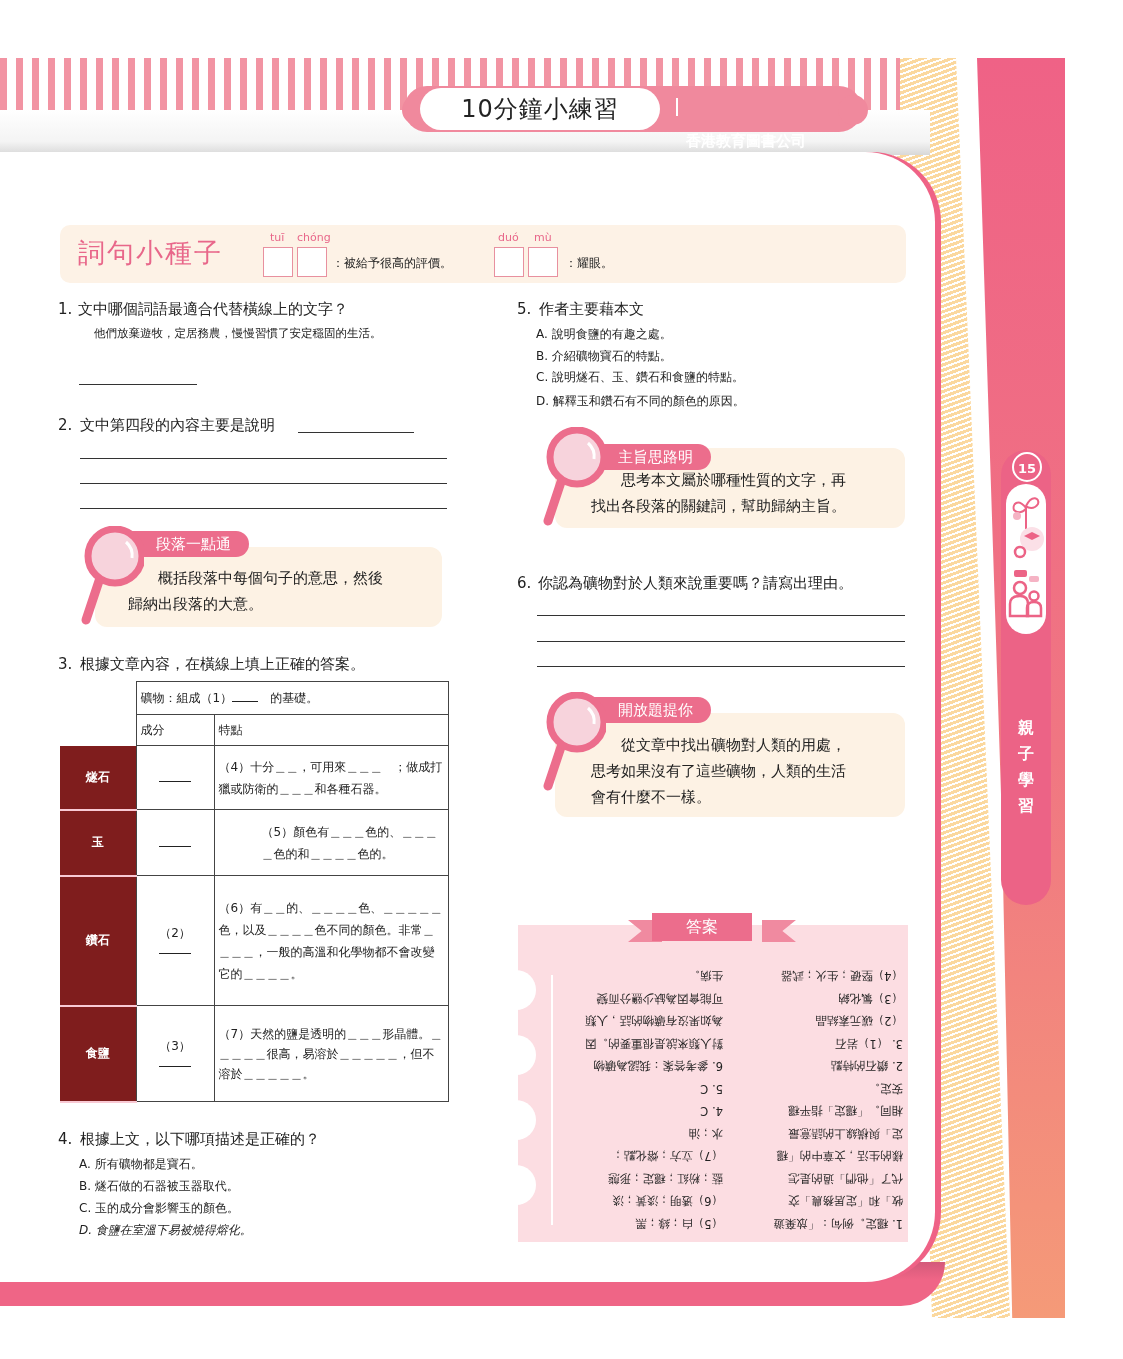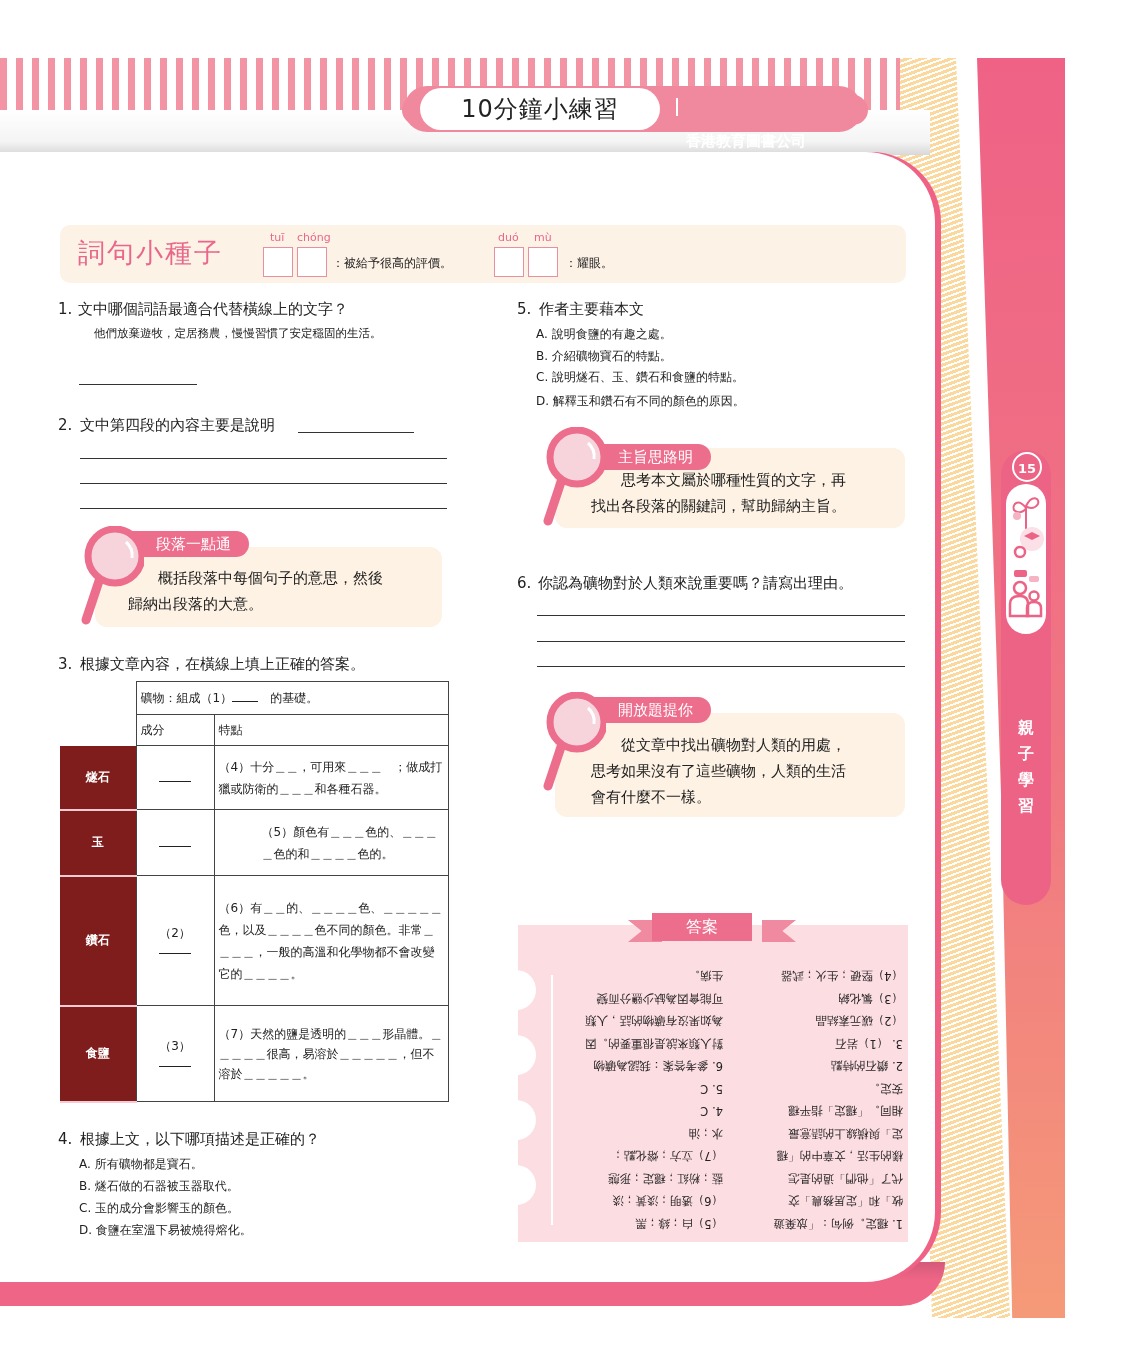--- a/index.html
+++ b/index.html
@@ -183,21 +183,21 @@
     <td style="line-height:20px;">（7）天然的鹽是透明的＿＿＿形晶體。＿＿＿＿＿很高，易溶於＿＿＿＿＿，但不溶於＿＿＿＿＿。</td>
   </tr>
 </tbody>
   </table>
 
 <span class="q" style="left:58px;top:1130px;">4.</span>
 <span class="q" style="left:80px;top:1130px;">根據上文，以下哪項描述是正確的？</span>
 <span class="opt" style="left:79px;top:1156px;">A.  所有礦物都是寶石。</span>
 <span class="opt" style="left:79px;top:1178px;">B.  燧石做的石器被玉器取代。</span>
 <span class="opt" style="left:79px;top:1200px;">C.  玉的成分會影響玉的顏色。</span>
-<span class="opt" style="left:79px;top:1222px;">D.  食鹽在室溫下易被燒得熔化。</span>
+<span class="opt" style="left:79px;top:1222px;font-style:italic;">D.  食鹽在室溫下易被燒得熔化。</span>
 
 <span class="q" style="left:517px;top:300px;">5.</span>
 <span class="q" style="left:539px;top:300px;">作者主要藉本文</span>
 <span class="opt" style="left:536px;top:326px;">A.  說明食鹽的有趣之處。</span>
 <span class="opt" style="left:536px;top:348px;">B.  介紹礦物寶石的特點。</span>
 <span class="opt" style="left:536px;top:369px;">C.  說明燧石、玉、鑽石和食鹽的特點。</span>
 <span class="opt" style="left:536px;top:393px;">D.  解釋玉和鑽石有不同的顏色的原因。</span>
 
 <div class="tip" style="left:555px;top:448px;width:350px;height:80px;"></div>
 <span class="tip-label" style="left:570px;top:432px;margin-top:12px;">主旨思路明</span>

